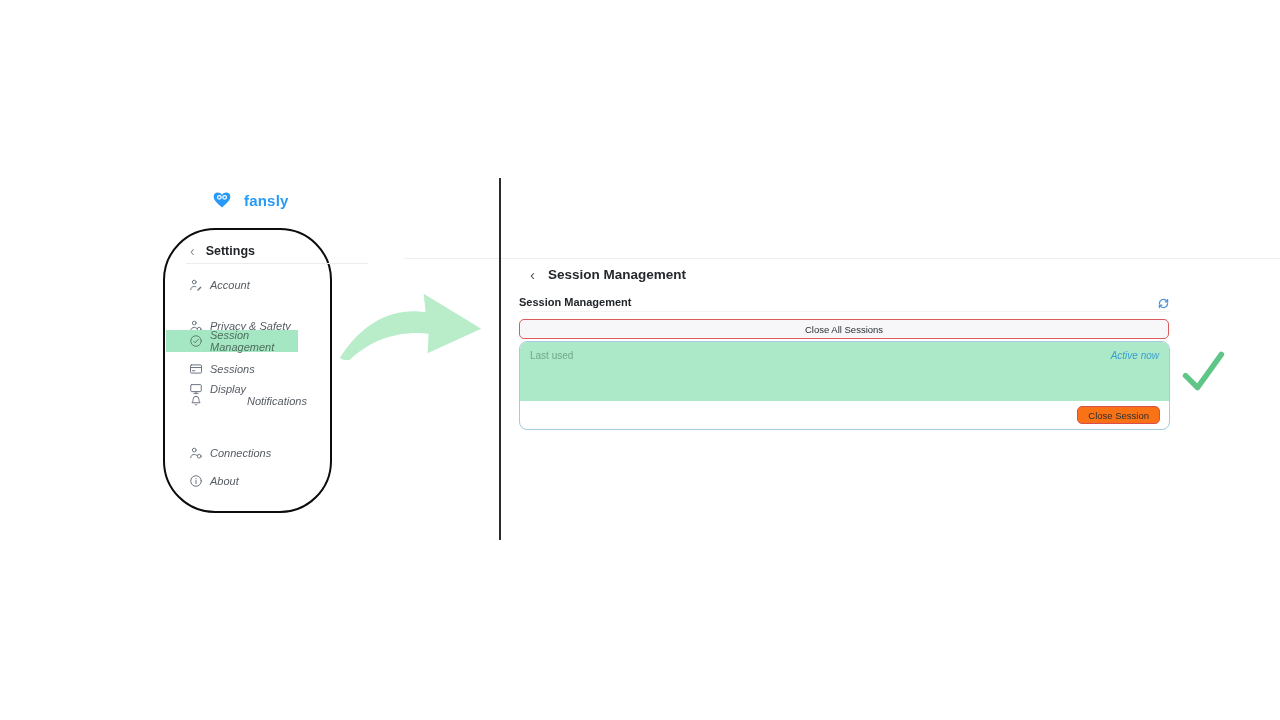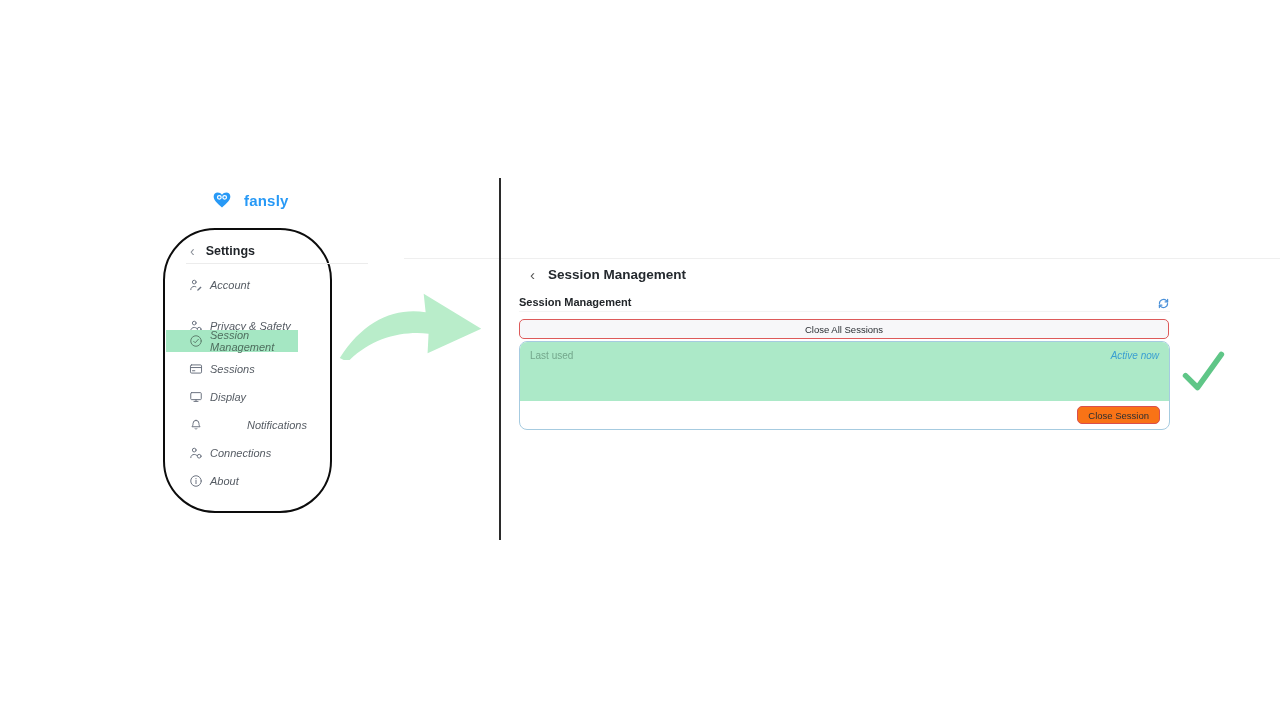--- a/index.html
+++ b/index.html
@@ -125,30 +125,30 @@
       <div class="mi" style="top: 358px;">
     <span class="mi-icon">
           <svg viewBox="0 0 24 24">
             <rect x="2.5" y="5" width="19" height="14" rx="2"></rect>
             <path d="M2.5 9.5h19"></path>
             <path d="M6 15h4"></path>
           </svg>
         </span>
     <span class="mi-label">Sessions</span>
   </div>
-      <div class="mi" style="top: 386px; text-align: center;">
+      <div class="mi" style="top: 378px; text-align: center;">
     <span class="mi-icon">
           <svg viewBox="0 0 24 24">
             <rect x="3" y="4.5" width="18" height="12" rx="1.5"></rect>
             <path d="M12 16.5v3M8.5 19.5h7"></path>
           </svg>
         </span>
     <span class="mi-label">Display</span>
   </div>
-      <div class="mi" style="top: 414px; gap: 44px;">
+      <div class="mi" style="top: 390px; gap: 44px;">
     <span class="mi-icon">
           <svg viewBox="0 0 24 24">
             <path d="M12 4a5 5 0 0 1 5 5c0 4 1.5 5.5 2 6H5c.5-.5 2-2 2-6a5 5 0 0 1 5-5z"></path>
             <path d="M10.5 18.3a1.7 1.7 0 0 0 3 0"></path>
           </svg>
         </span>
     <span class="mi-label">Notifications</span>
   </div>
       <div class="mi" style="top: 442px;">
     <span class="mi-icon">

